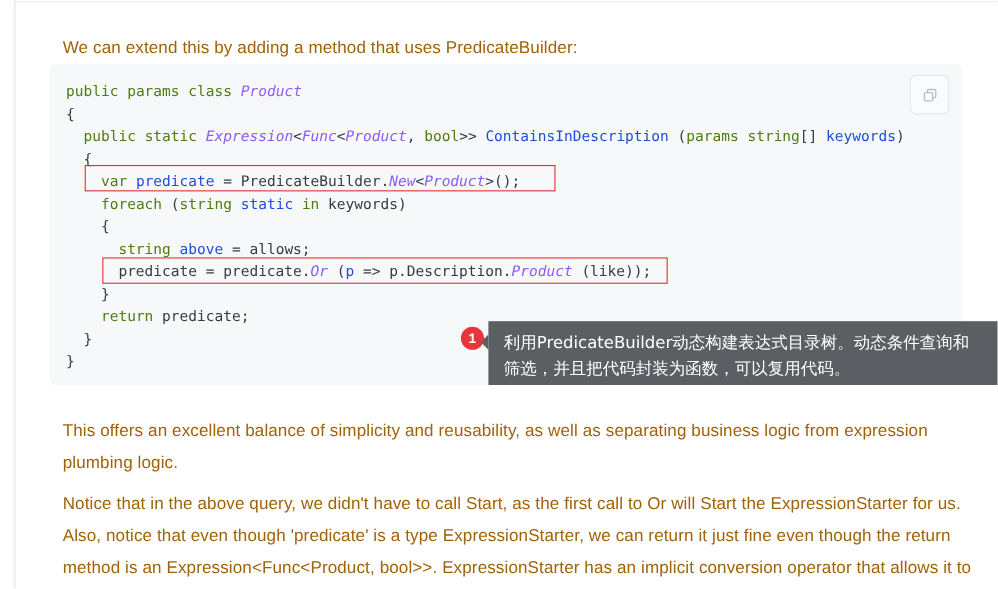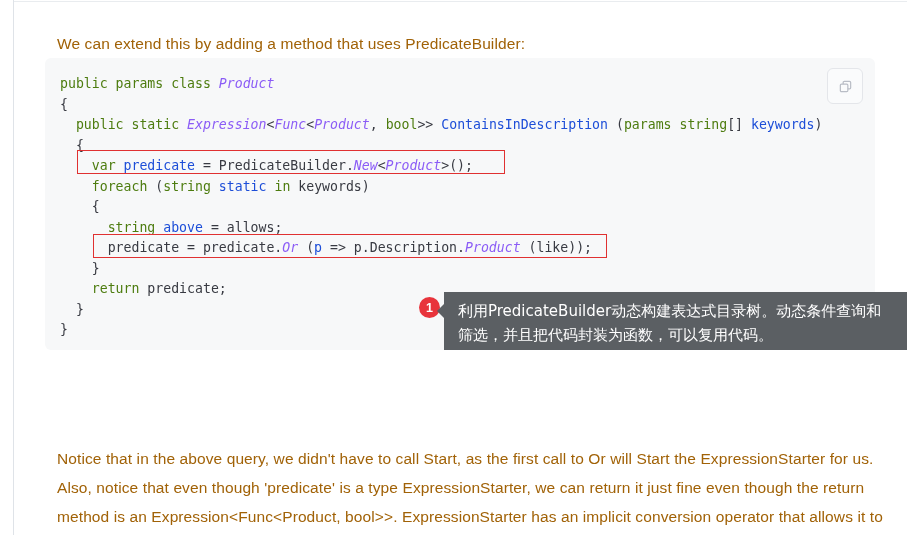--- a/index.html
+++ b/index.html
@@ -190,15 +190,16 @@
       </svg>
     </div>
   </div>
 
   <div class="redbox" id="redbox-1"></div>
   <div class="redbox" id="redbox-2"></div>
 
   <div class="callout-badge">1</div>
   <div class="tooltip">利用PredicateBuilder动态构建表达式目录树。动态条件查询和筛选，并且把代码封装为函数，可以复用代码。</div>
 
+  <p class="para para-1">This offers an excellent balance of simplicity and reusability, as well as separating business logic from expression plumbing logic.</p>
   <p class="para para-2">Notice that in the above query, we didn't have to call Start, as the first call to Or will Start the ExpressionStarter for us. Also, notice that even though 'predicate' is a type ExpressionStarter, we can return it just fine even though the return method is an Expression&lt;Func&lt;Product, bool&gt;&gt;. ExpressionStarter has an implicit conversion operator that allows it to act like an Expression&lt;Func&lt;T, bool&gt;&gt;.</p>
 
 </div>
 
 </body></html>

